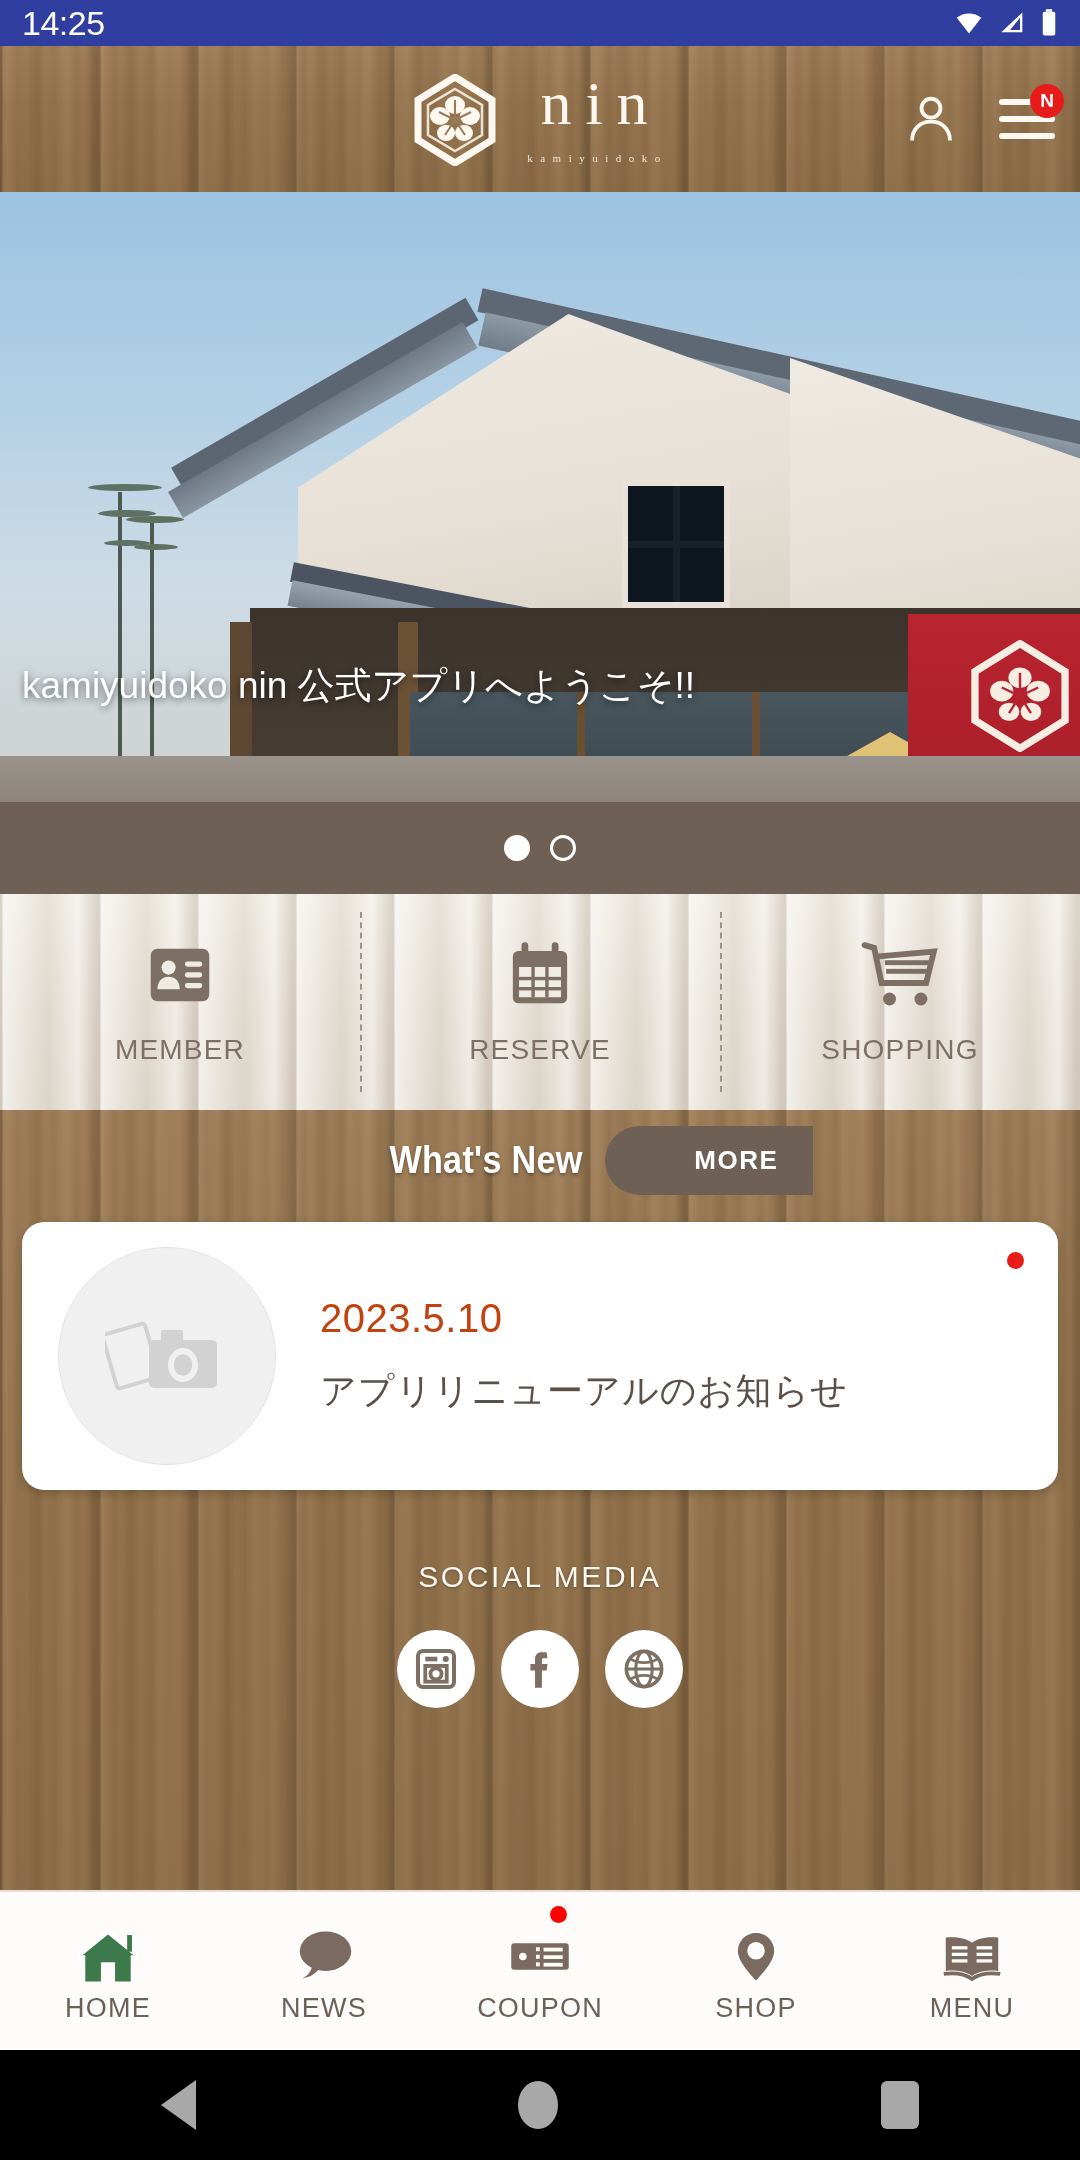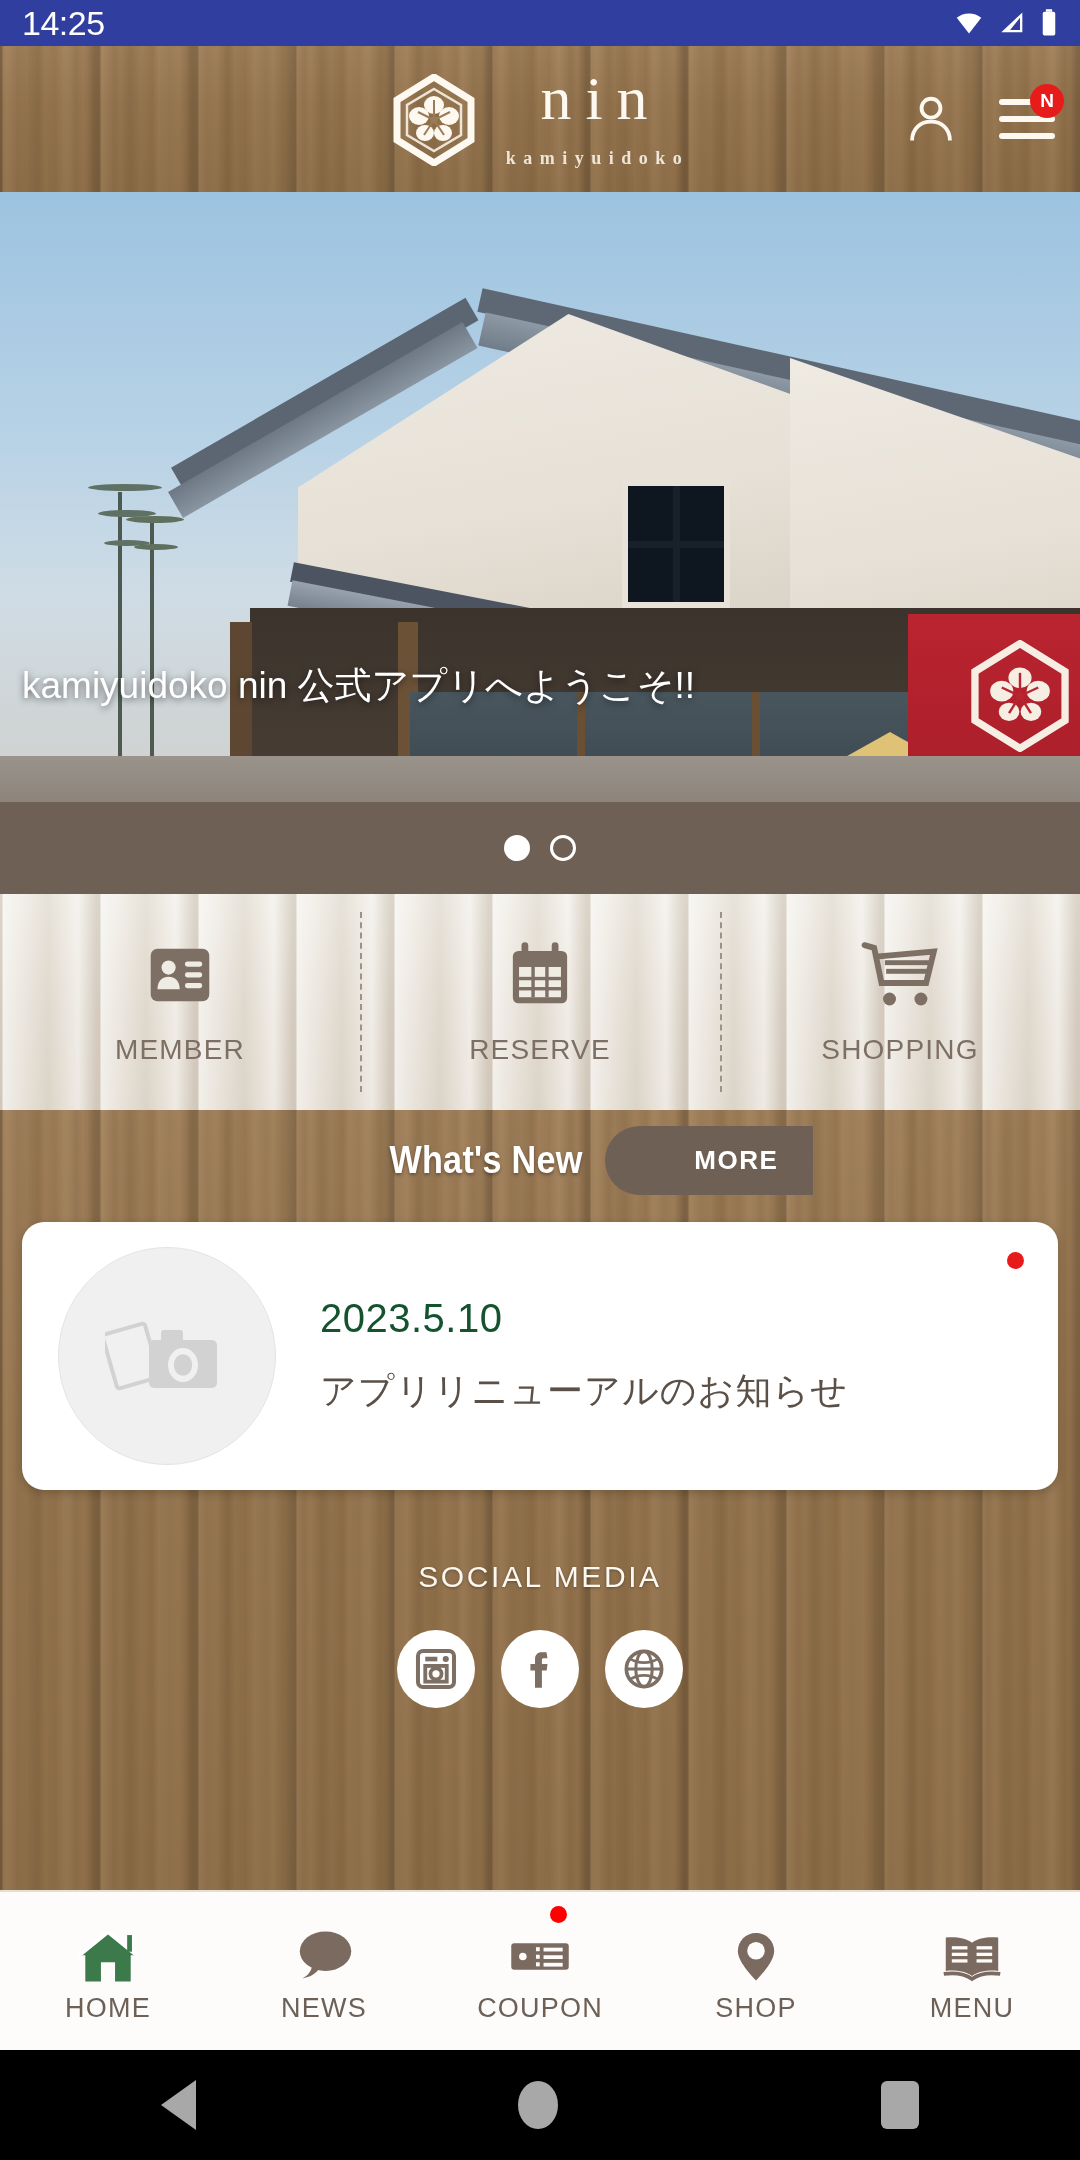--- a/index.html
+++ b/index.html
@@ -62,22 +62,22 @@
   }
   #brand-mark { width:86px; height:92px; flex:0 0 auto; margin-top:2px; }
   #brand-text { display:flex; flex-direction:column; align-items:center; }
   #brand-word {
     font-family:"Liberation Serif", serif;
     font-size:62px; color:#fdf8f0; letter-spacing:14px;
     line-height:0.95; text-indent:14px;
   }
   #brand-sub {
     font-family:"Liberation Serif", serif;
-    font-size:18px; color:#f4ece0; letter-spacing:7.5px;
-    text-indent:7px; margin-top:20px; opacity:0.95;font-weight:bold;
+    font-size:11px; color:#f4ece0; letter-spacing:7.5px;
+    text-indent:7px; margin-top:20px; opacity:0.95;
   }
   #header-actions {
     position:absolute; right:22px; top:0; bottom:0;
     display:flex; align-items:center; gap:34px;
   }
   #account-button { width:62px; height:62px; display:flex; align-items:center; justify-content:center; }
   #menu-button { position:relative; width:62px; height:62px; display:flex; align-items:center; justify-content:center; }
   #menu-badge {
     position:absolute; top:-4px; right:-6px;
     width:34px; height:34px; border-radius:50%;
@@ -200,21 +200,21 @@
     position:absolute;
   }
   #news-thumb {
     width:218px; height:218px; border-radius:50%;
     background:#f0f0f0; border:1px solid #e4e4e4;
     display:flex; align-items:center; justify-content:center;
     flex:0 0 auto;
   }
   #news-body { margin-left:44px; display:flex; flex-direction:column; gap:26px; }
   #news-date {
-    font-size:40px; color:#14532d; letter-spacing:0.5px;
+    font-size:40px; color:#c2410c; letter-spacing:0.5px;
     font-family:"Liberation Sans", sans-serif;
   }
   #news-title {
     font-size:36px; color:#5a5048; letter-spacing:1px;
     font-family:"Liberation Sans", sans-serif;
   }
   #news-unread-dot {
     position:absolute; top:30px; right:34px;
     width:17px; height:17px; border-radius:50%; background:#e81b1b;
   }

